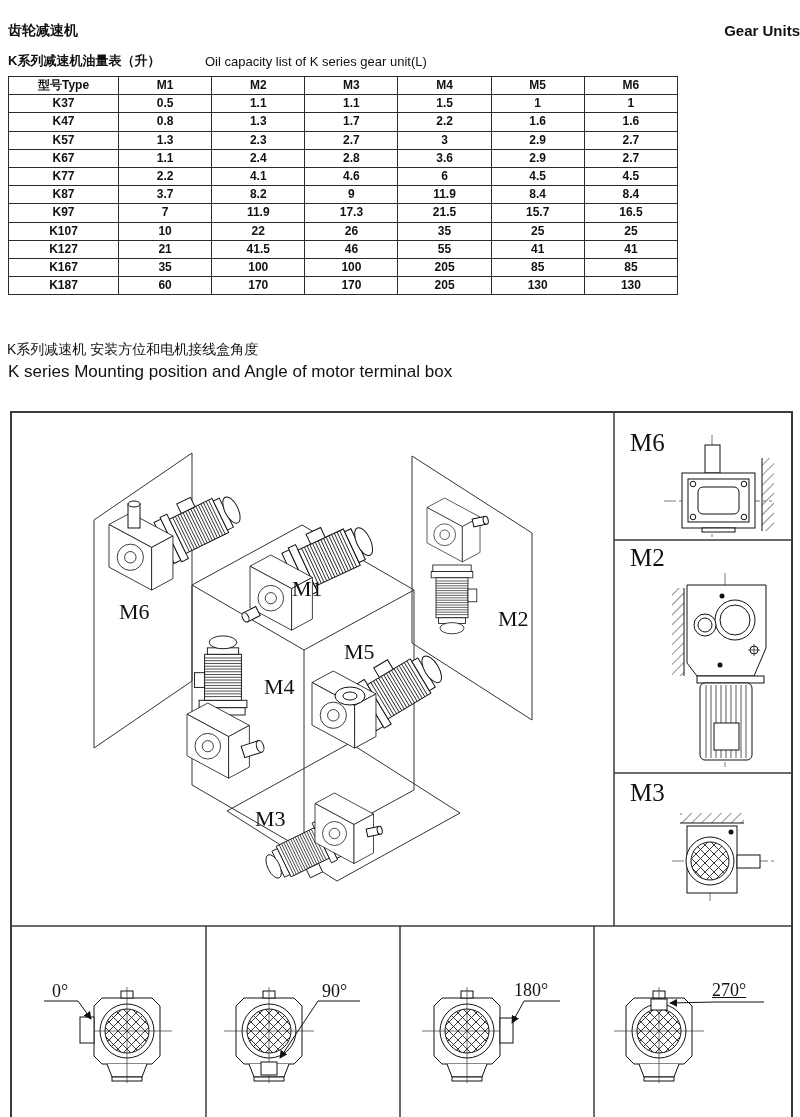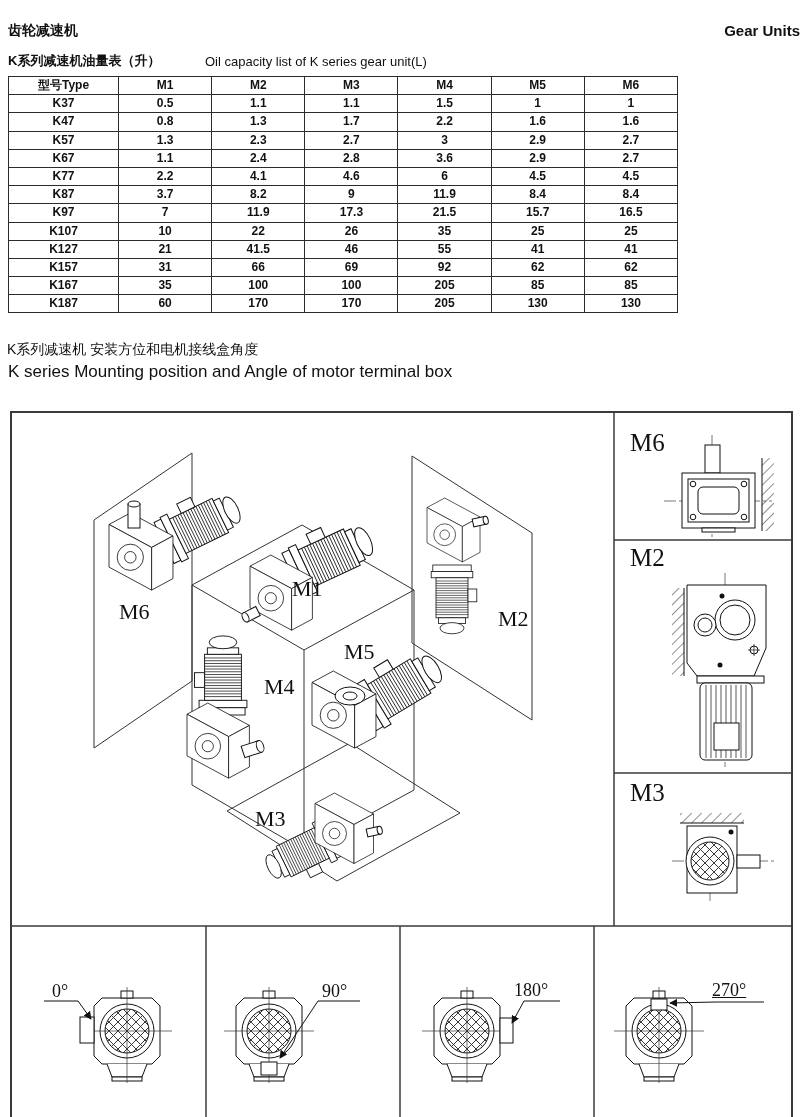--- a/index.html
+++ b/index.html
@@ -130,29 +130,20 @@
         <tr>
           <td>K127</td>
           <td>21</td>
           <td>41.5</td>
           <td>46</td>
           <td>55</td>
           <td>41</td>
           <td>41</td>
         </tr>
         <tr>
-          <td>K157</td>
-          <td>31</td>
-          <td>66</td>
-          <td>69</td>
-          <td>92</td>
-          <td>62</td>
-          <td>62</td>
-        </tr>
-        <tr>
           <td>K167</td>
           <td>35</td>
           <td>100</td>
           <td>100</td>
           <td>205</td>
           <td>85</td>
           <td>85</td>
         </tr>
         <tr>
           <td>K187</td>

